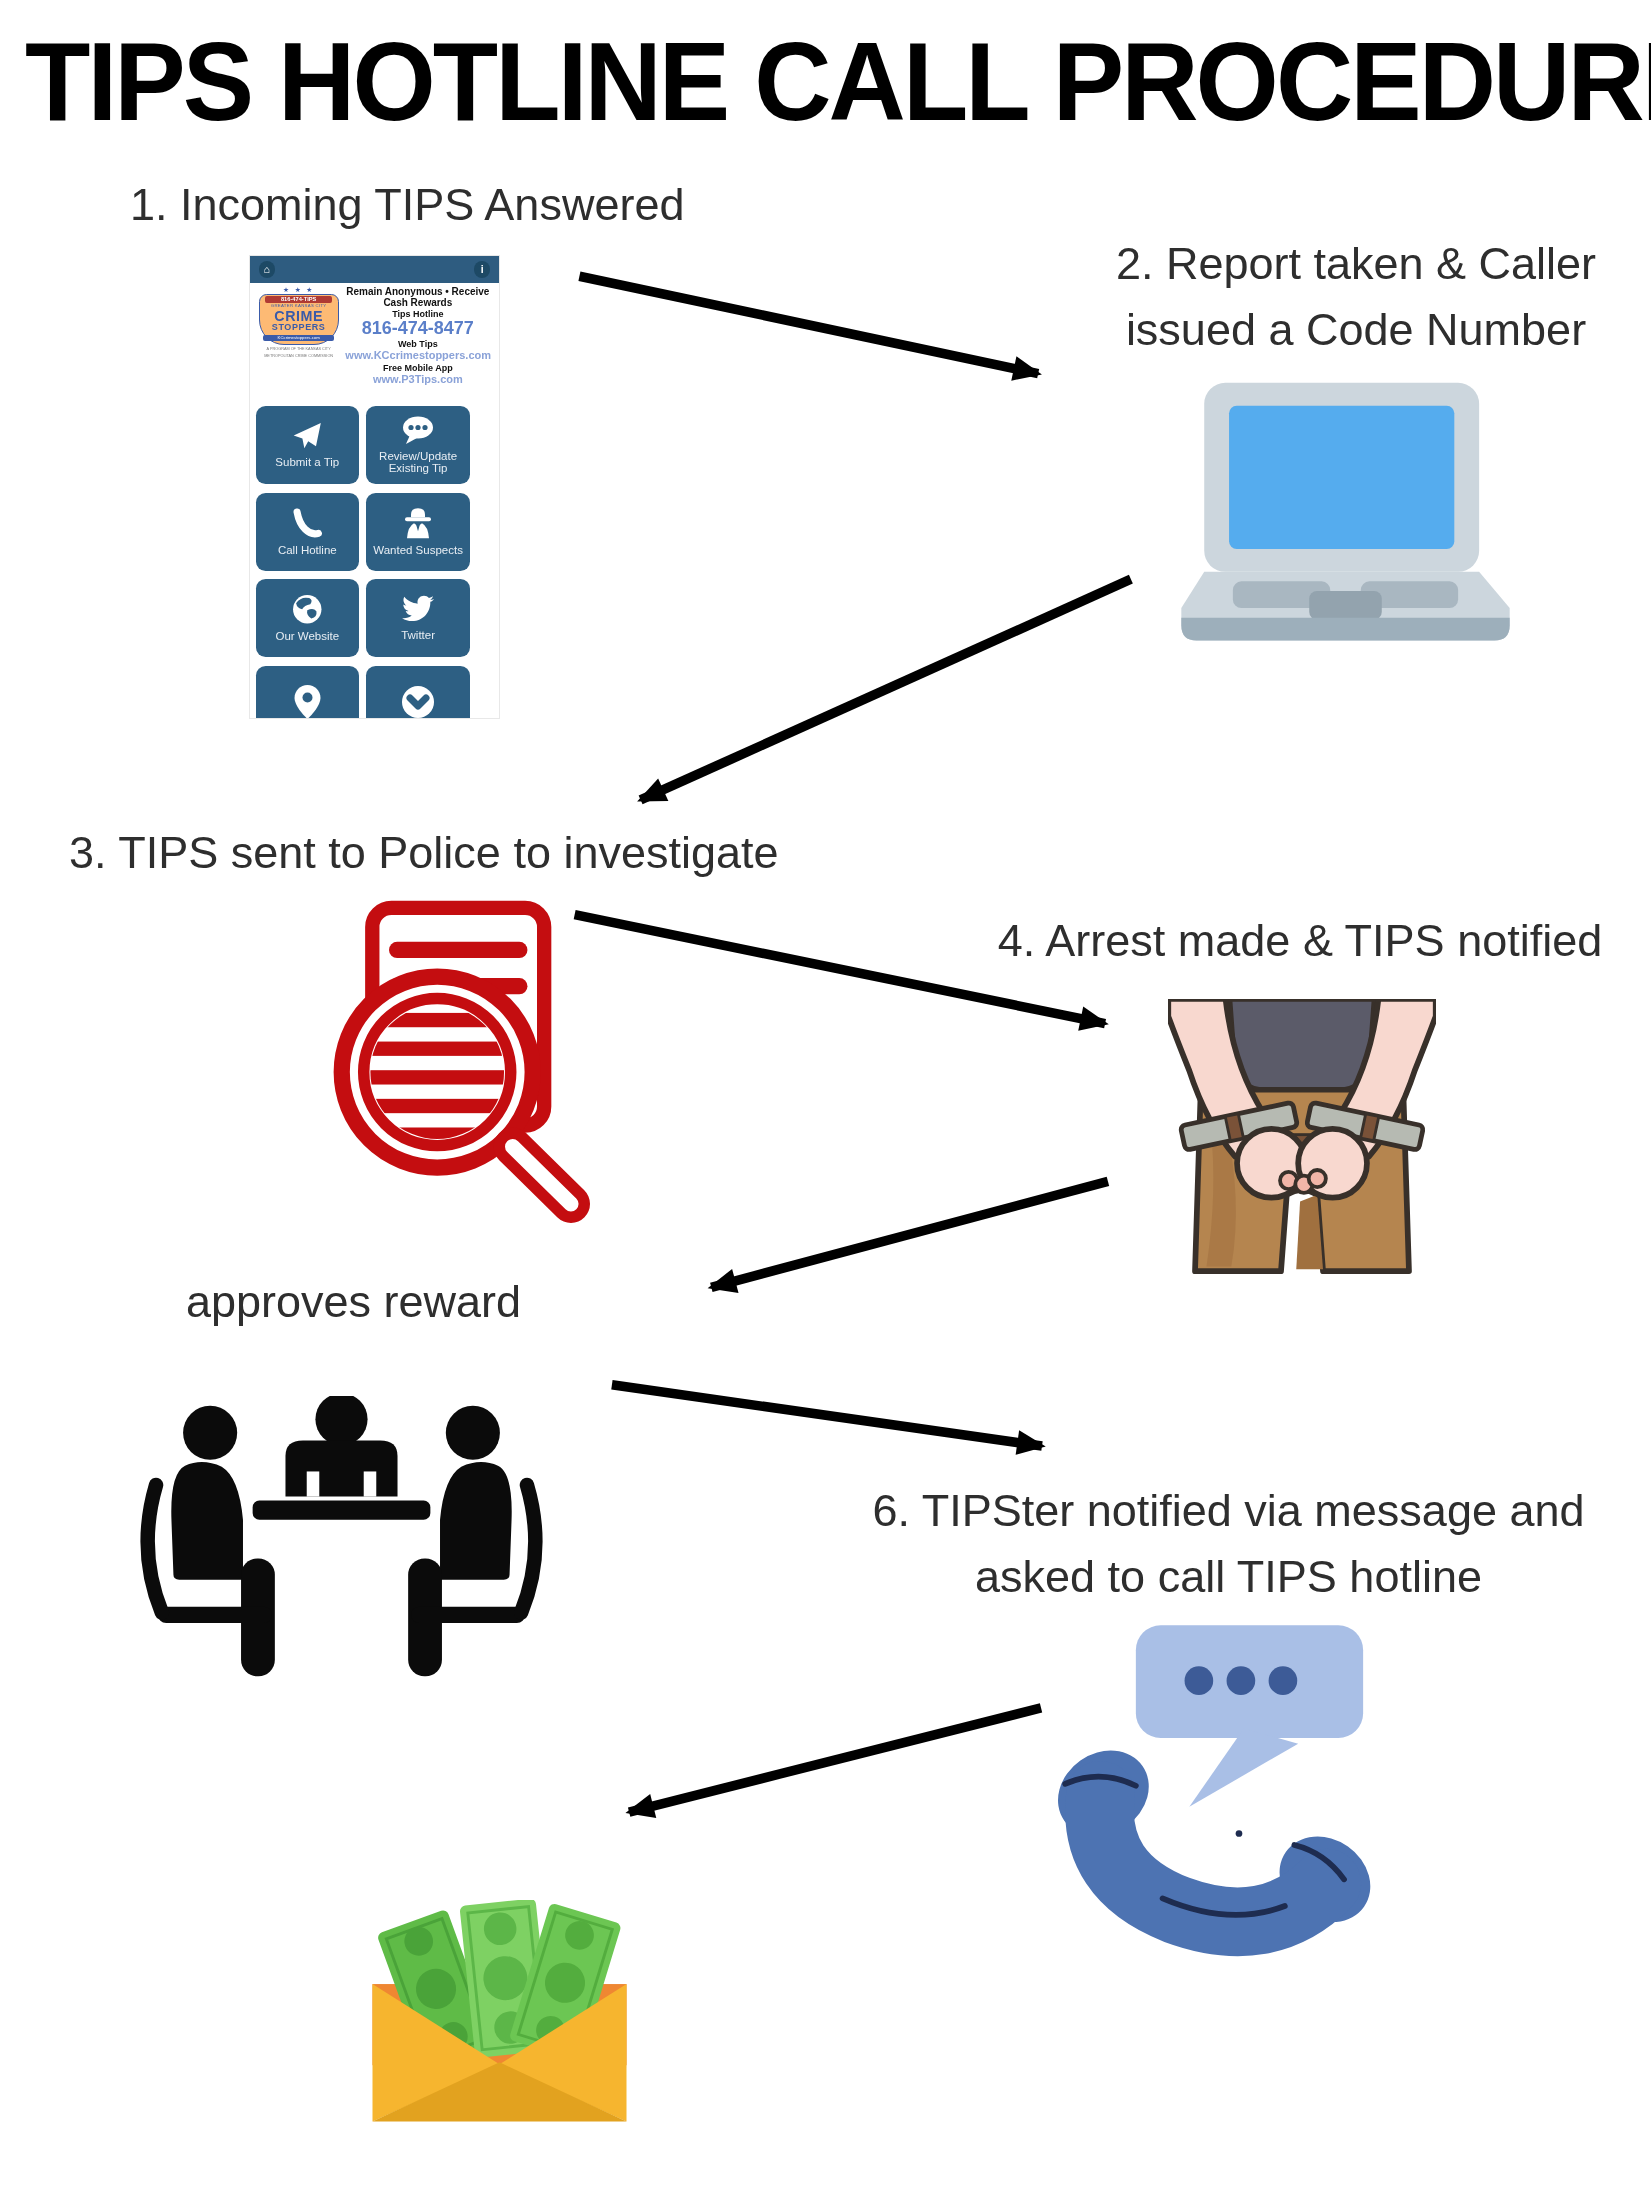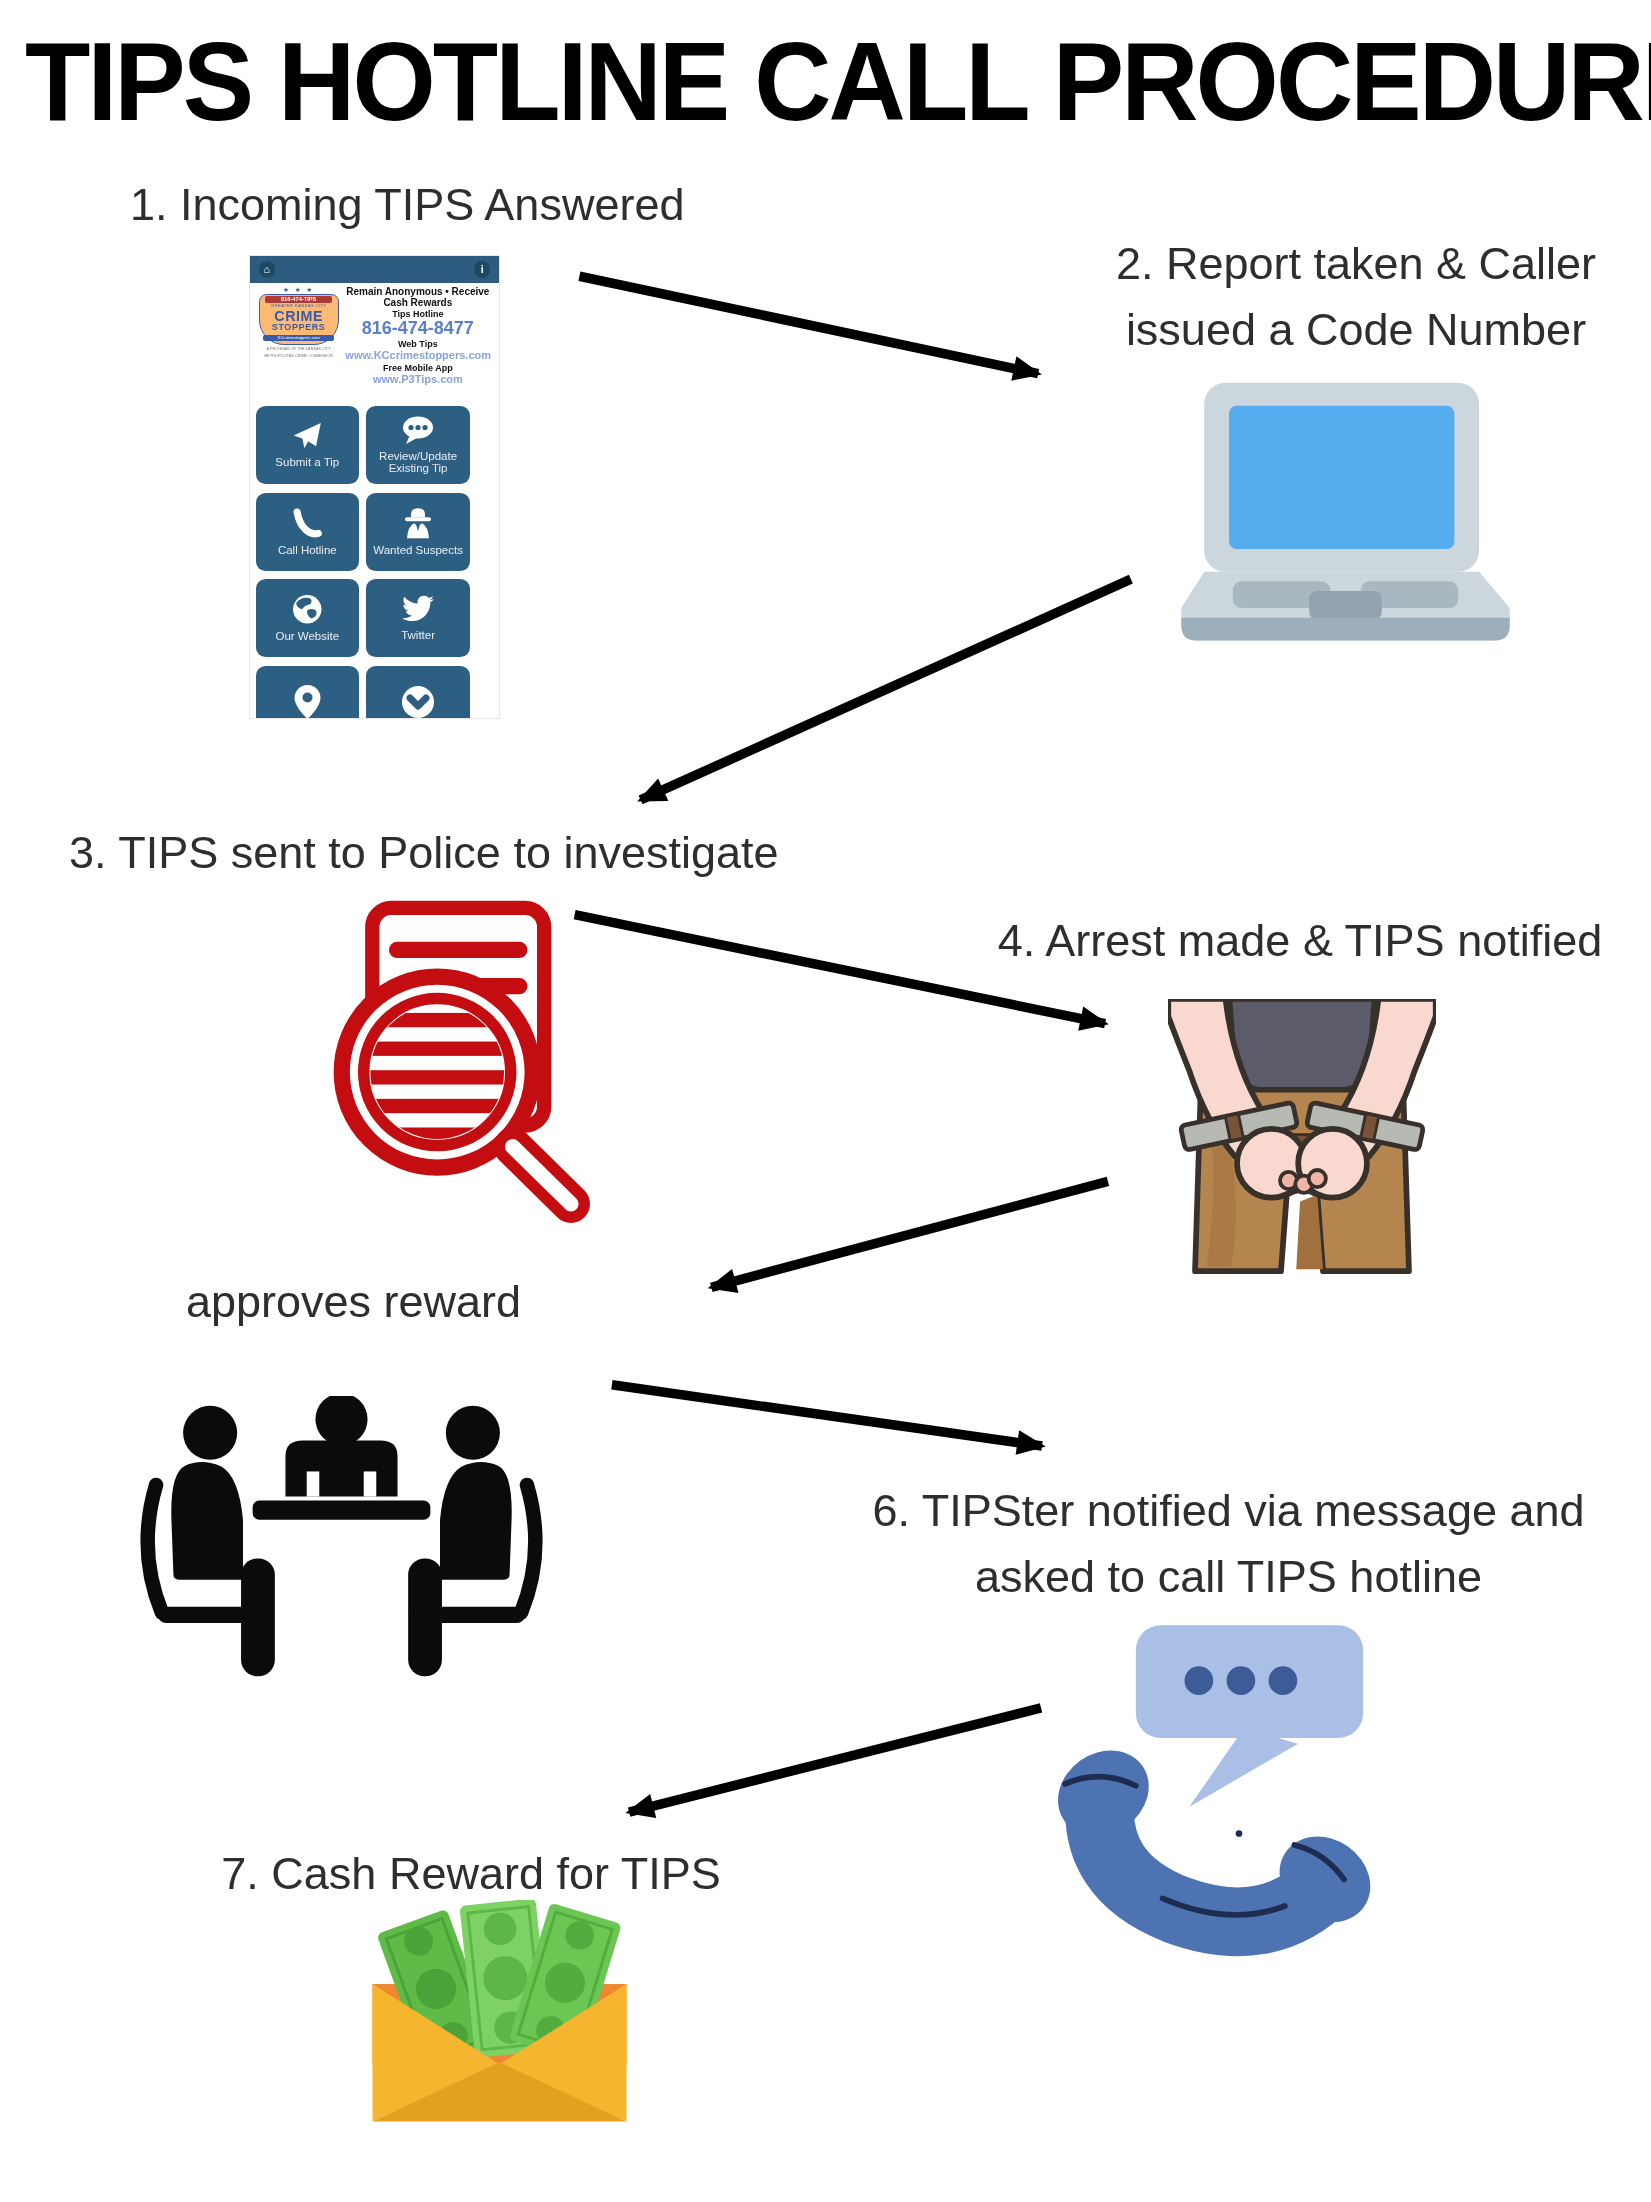--- a/index.html
+++ b/index.html
@@ -76,23 +76,20 @@
   <div class="step" id="step4">
     <span class="line">4. Arrest made &amp; TIPS notified</span>
   </div>
   <div class="step" id="step5">
     <span class="line">approves reward</span>
   </div>
   <div class="step" id="step6">
     <span class="line">6. TIPSter notified via message and</span>
     <span class="line">asked to call TIPS hotline</span>
   </div>
-  <div class="step" id="step7">
-    <span class="line">7. Cash Reward for TIPS</span>
-  </div>
 
   <svg id="arrows" viewBox="0 0 1728 2304">
     <defs>
       <marker id="ah" markerUnits="userSpaceOnUse" markerWidth="36" markerHeight="36" refX="28" refY="17" orient="auto">
         <path d="M2,4 L32,17 L2,30 Z" fill="#000"></path>
       </marker>
     </defs>
     <line x1="606" y1="289" x2="1086" y2="391" stroke="#000" stroke-width="10" marker-end="url(#ah)"></line>
     <line x1="1183" y1="606" x2="670" y2="837" stroke="#000" stroke-width="10" marker-end="url(#ah)"></line>
     <line x1="601" y1="957" x2="1156" y2="1071" stroke="#000" stroke-width="10" marker-end="url(#ah)"></line>

